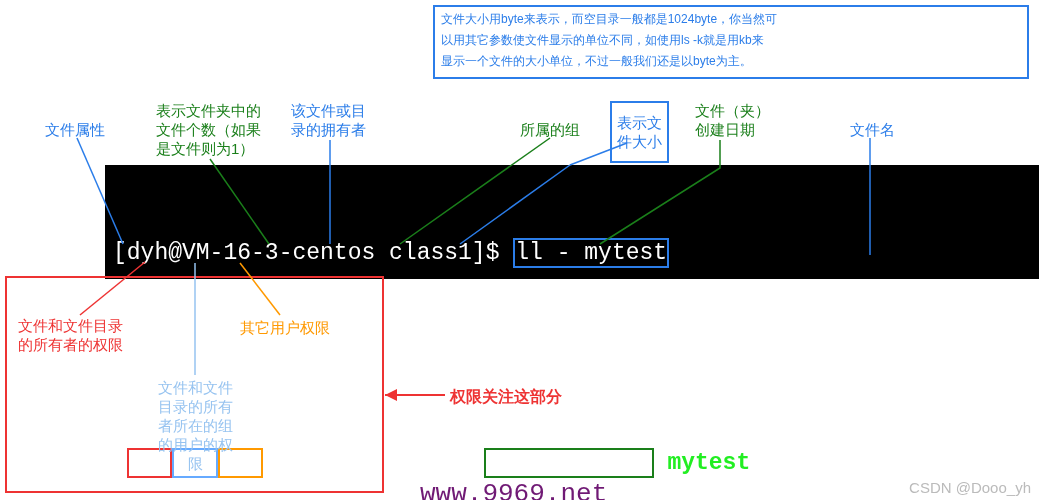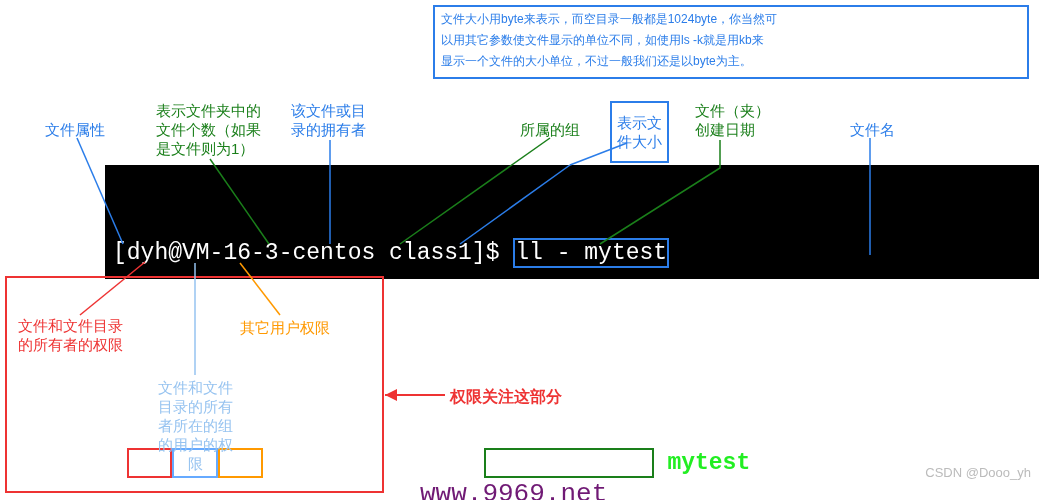--- a/index.html
+++ b/index.html
@@ -81,13 +81,13 @@
   <path class="ln" stroke="#e33" d="M80,315 L145,262"></path>
 
   <path class="ln" stroke="#96c3f0" d="M195,375 L195,263"></path>
 
   <path class="ln" stroke="#f90" d="M280,315 L240,263"></path>
 
   <line x1="445" y1="395" x2="385" y2="395" stroke="#e33" stroke-width="2" marker-end="url(#ah)"></line>
 </svg>
 
 <div class="abs" style="color:#701a75;font-size:26px;left:420px;top:479px;font-family:Liberation Mono, monospace;">www.9969.net</div>
-<div class="abs" style="color:#bbb;font-size:13px;right:8px;bottom:20px;">CSDN @Dooo_yh</div>
+<div class="abs" style="color:#bbb;font-size:15px;right:8px;bottom:4px;">CSDN @Dooo_yh</div>
 
 </body></html>

